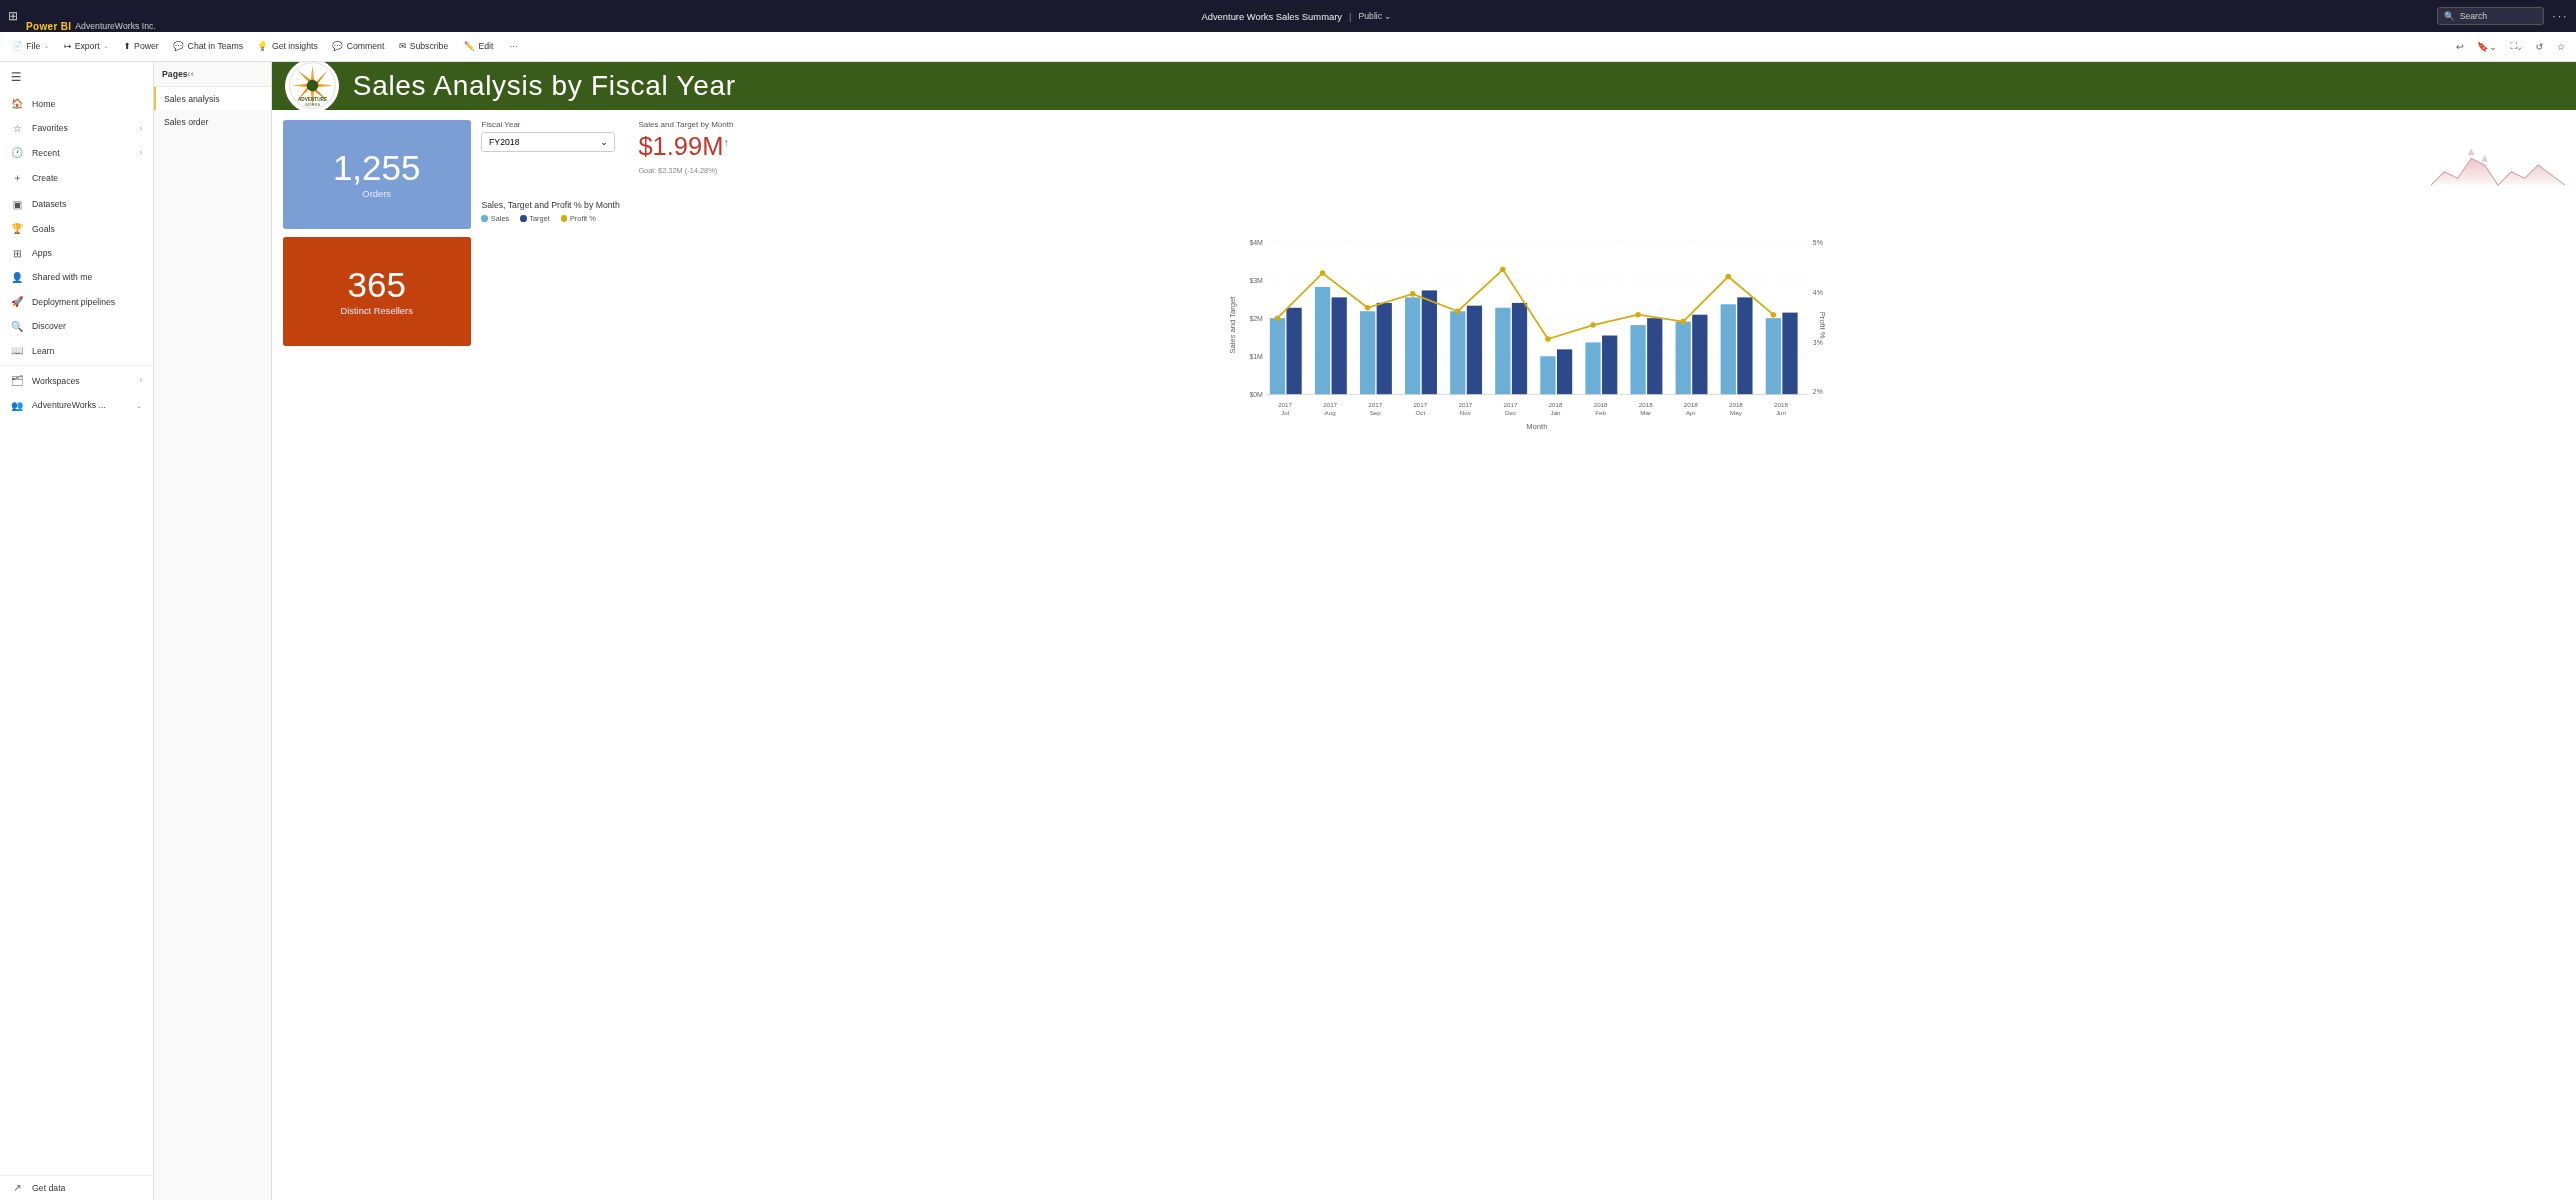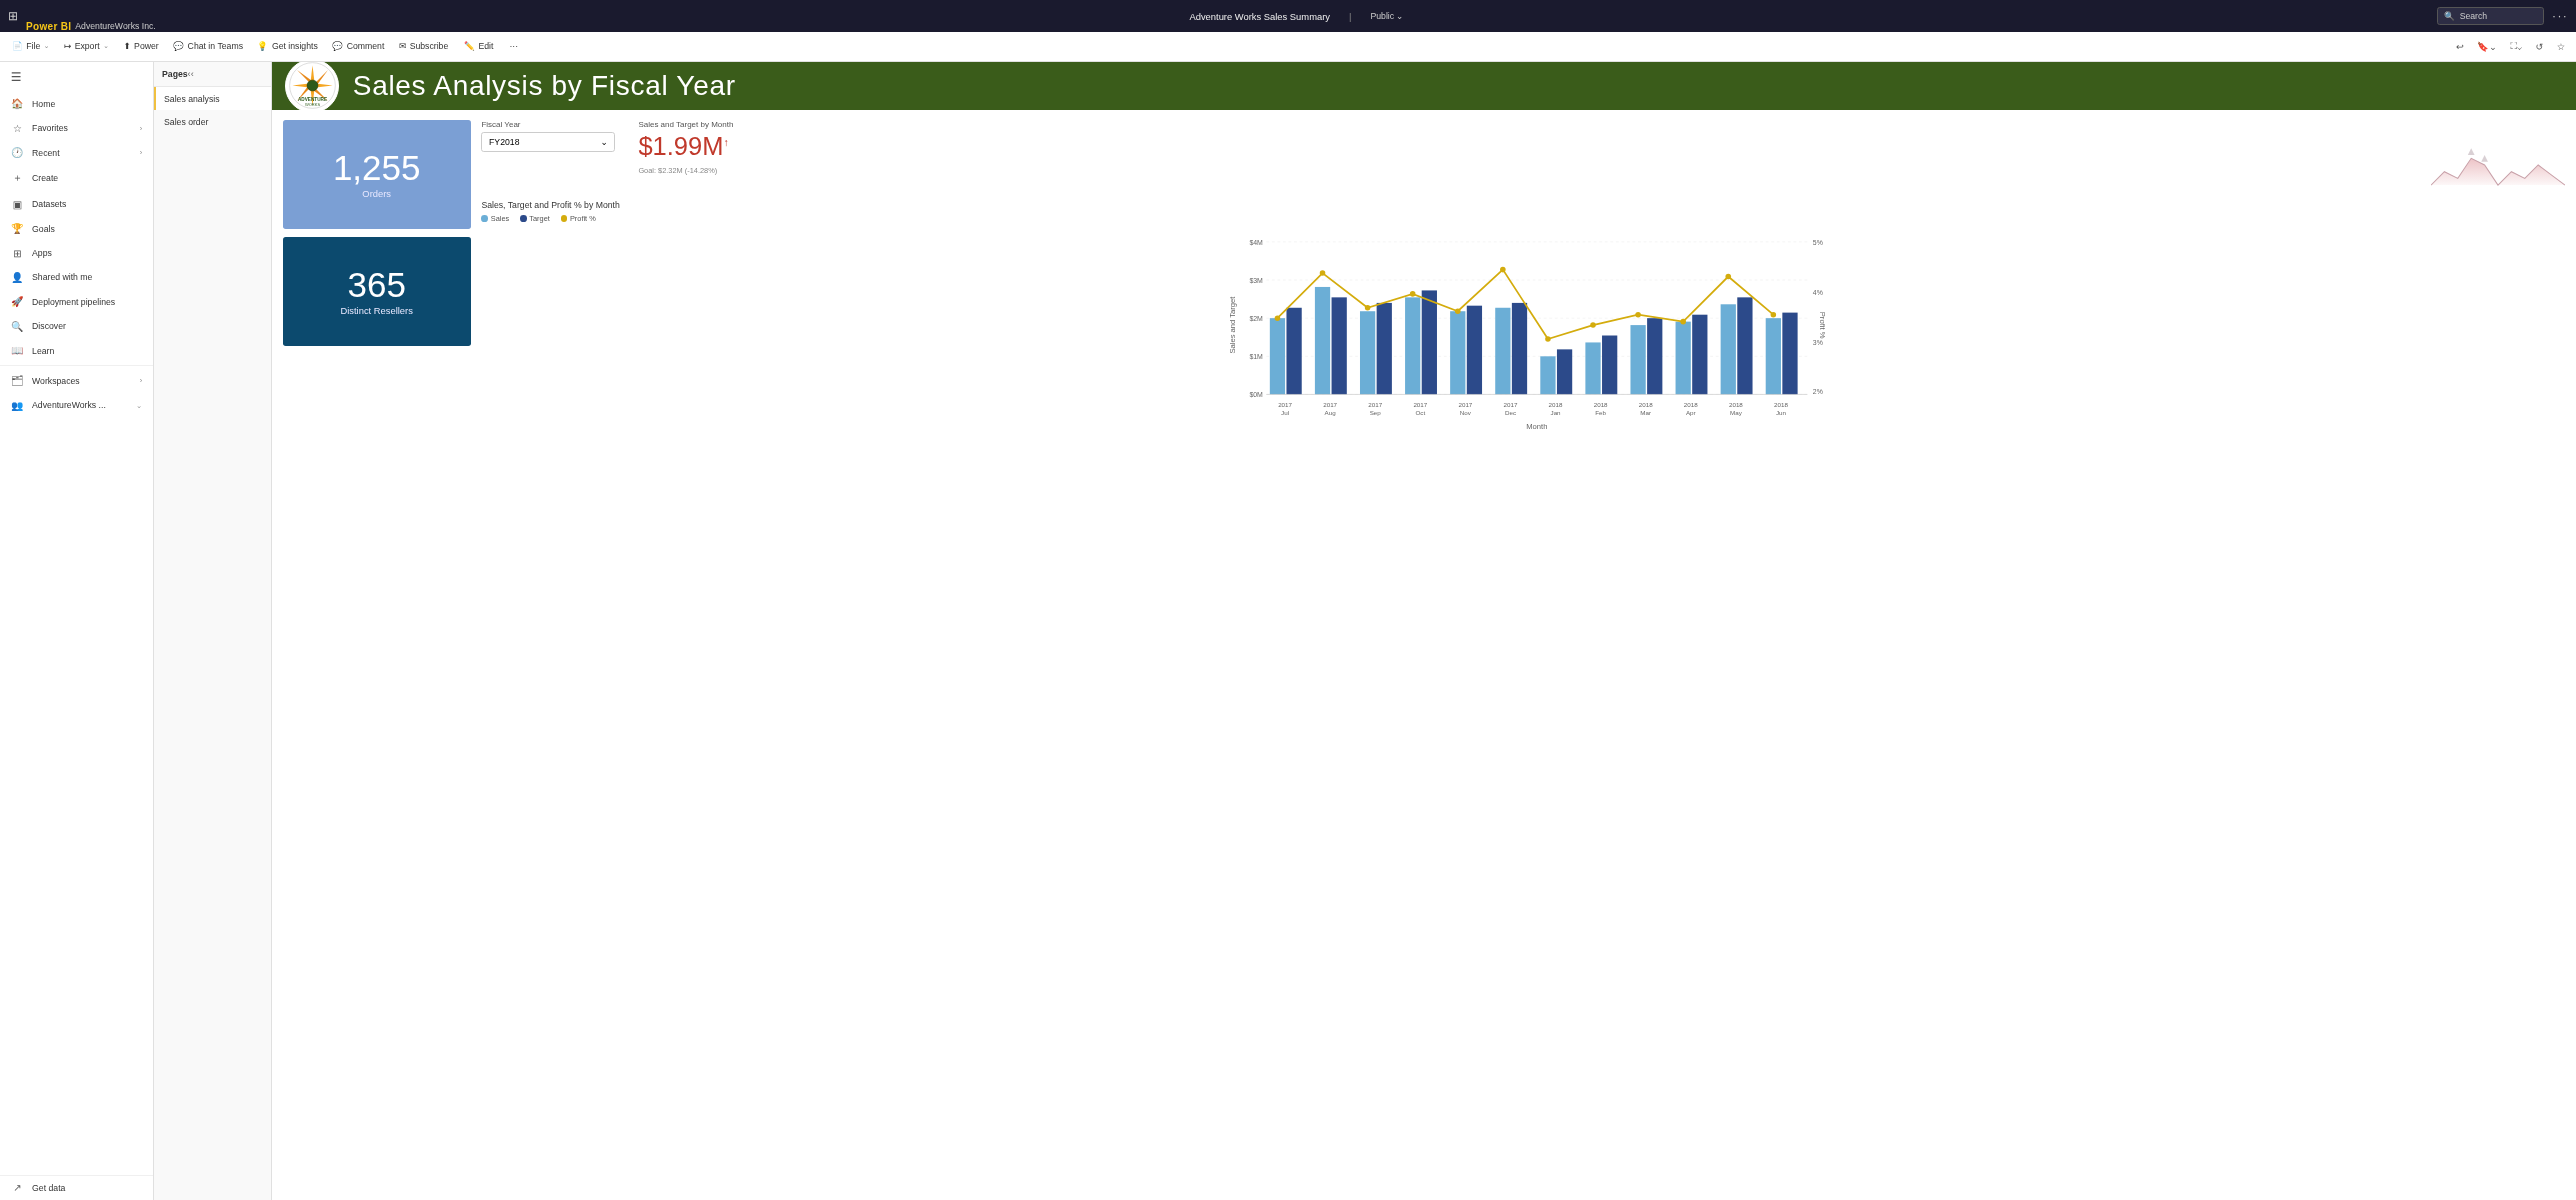--- a/index.html
+++ b/index.html
@@ -13,21 +13,21 @@
       align-items: center;
       height: 32px;
       padding: 0 8px;
       gap: 8px;
       flex-shrink: 0;
     }
     .topbar-grid-icon { font-size: 12px; cursor: pointer; color: #ccc; }
     .topbar-brand { display: flex; align-items: center; gap: 4px; margin-top: 20px; }
     .topbar-brand-name { font-weight: 700; font-size: 10px; color: #f5c518; letter-spacing: 0.3px; }
     .topbar-tenant { font-size: 8.7px; color: #ccc; }
-    .topbar-title { flex: 1; text-align: left; font-size: 9.4px; color: #eee; display: flex; align-items: center; justify-content: center; gap: 19px; }
+    .topbar-title { flex: 1; text-align: left; font-size: 9.4px; color: #eee; display: flex; align-items: center; justify-content: center; gap: 7px; }
     .topbar-title .pipe { color: #888; }
     .topbar-title .public-badge { display: flex; align-items: center; gap: 2px; color: #ccc; font-size: 8.7px; cursor: pointer; }
     .topbar-search {
       display: flex; align-items: center; background: #2d2d44; border: 0.7px solid #555; border-radius: 2.7px;
       padding: 2.7px 6.7px; gap: 4px; color: #ccc; font-size: 8.7px; cursor: pointer; min-width: 107px;
     }
     .topbar-more { color: #ccc; font-size: 12px; cursor: pointer; letter-spacing: 1.3px; }
 
     
     .toolbar {
@@ -156,21 +156,21 @@
     
     .kpi-card {
       background: #7b9fd4;
       border-radius: 2.7px;
       padding: 30px 16px;
       display: flex;
       flex-direction: column;
       align-items: center;
       justify-content: center;
     }
-    .kpi-card.purple { background: #0c4a6e; }
+    .kpi-card.purple { background: #c2410c; }
     .kpi-value { font-size: 35px; font-weight: 300; color: #fff; line-height: 1; }
     .kpi-label { font-size: 9.4px; color: #e8e8ff; margin-top: 2.7px; }
 
     
     .report-right-col {
       flex: 1;
       display: flex;
       flex-direction: column;
       gap: 8px;
     }

